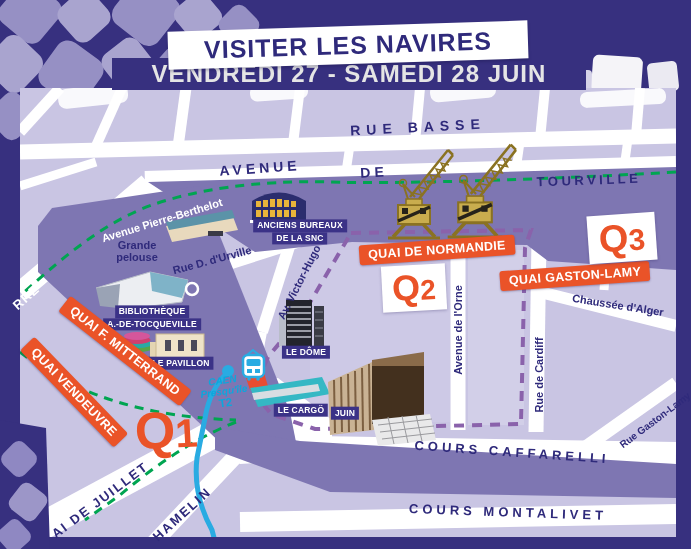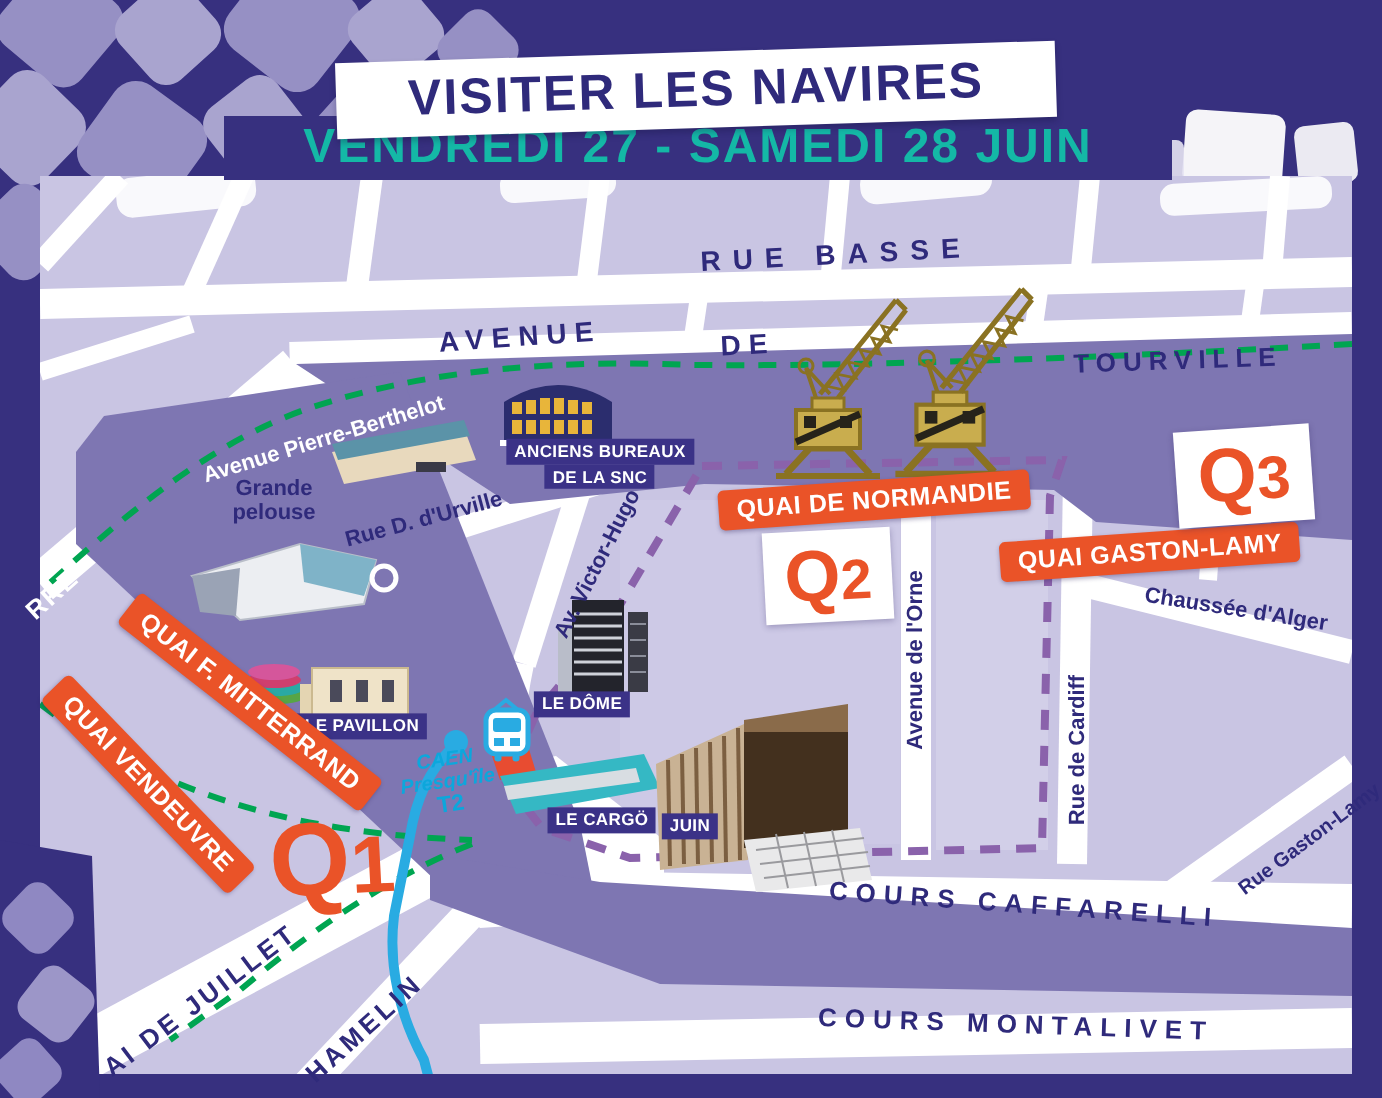--- a/index.html
+++ b/index.html
@@ -23,21 +23,21 @@
         box-shadow:0 1px 3px rgba(40,30,90,.3);}
   .tramlbl{color:#0ca7dc;text-align:center;line-height:1.1;}
   .tramlbl .it{font-style:italic;font-weight:800;font-size:10px;display:block;}
   .tramlbl .t2{font-weight:800;font-size:11.5px;display:block;font-style:normal;}
   #title-banner{position:absolute;left:168px;top:26px;width:360px;height:38px;
         background:#fff;display:flex;align-items:center;justify-content:center;
         transform:rotate(-1.8deg);box-shadow:0 2px 3px rgba(20,15,60,.3);}
   #title-banner div{color:#2f2a7b;font-weight:800;font-size:25px;letter-spacing:1px;}
   #date-strip{position:absolute;left:112px;top:58px;width:474px;height:32px;
         background:#37307f;display:flex;align-items:center;justify-content:center;}
-  #date-strip div{color:#14b8a6;font-weight:800;font-size:24px;letter-spacing:1px;}
+  #date-strip div{color:#e5e5e5;font-weight:800;font-size:24px;letter-spacing:1px;}
 </style>
 </head>
 <body>
 
 <div id="stage">
 
 <svg id="mapsvg" width="691" height="549" viewBox="0 0 691 549">
   <defs>
     <clipPath id="mapClip">
           <rect x="20" y="88" width="656" height="449"></rect>
@@ -276,24 +276,28 @@
 
 <div class="lbl area" style="left:137px;top:251px;font-size:11px;transform:translate(-50%,-50%);">
   <div>Grande</div>
       <div>pelouse</div>
 </div>
 
 <div class="lbl poi" style="left:300px;top:232px;transform:translate(-50%,-50%);">
   <span>ANCIENS BUREAUX</span>
       <span>DE LA SNC</span>
 </div>
+<div class="lbl poi" style="left:152px;top:318px;transform:translate(-50%,-50%);">
+  <span>BIBLIOTHÈQUE</span>
+      <span>A.-DE-TOCQUEVILLE</span>
+</div>
 <div class="lbl poi" style="left:181px;top:363px;transform:translate(-50%,-50%);">
   <span>LE PAVILLON</span>
 </div>
-<div class="lbl poi" style="left:291px;top:352px;transform:translate(-50%,-50%);">
+<div class="lbl poi" style="left:306px;top:352px;transform:translate(-50%,-50%);">
   <span>LE DÔME</span>
 </div>
 <div class="lbl poi" style="left:301px;top:410px;transform:translate(-50%,-50%);">
   <span>LE CARGÖ</span>
 </div>
 <div class="lbl poi" style="left:345px;top:413px;transform:translate(-50%,-50%);">
   <span>JUIN</span>
 </div>
 
 <div class="lbl tramlbl" style="left:224px;top:392px;transform:translate(-50%,-50%) rotate(-8deg);">

